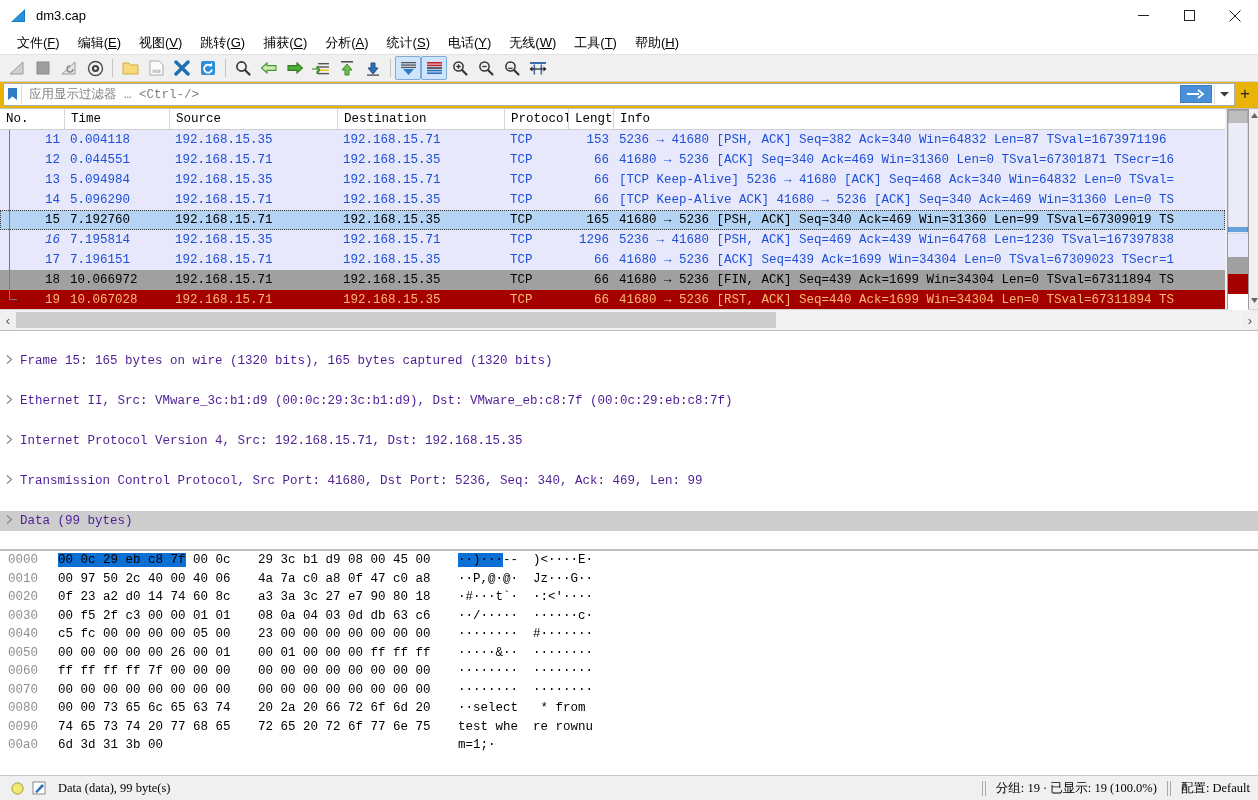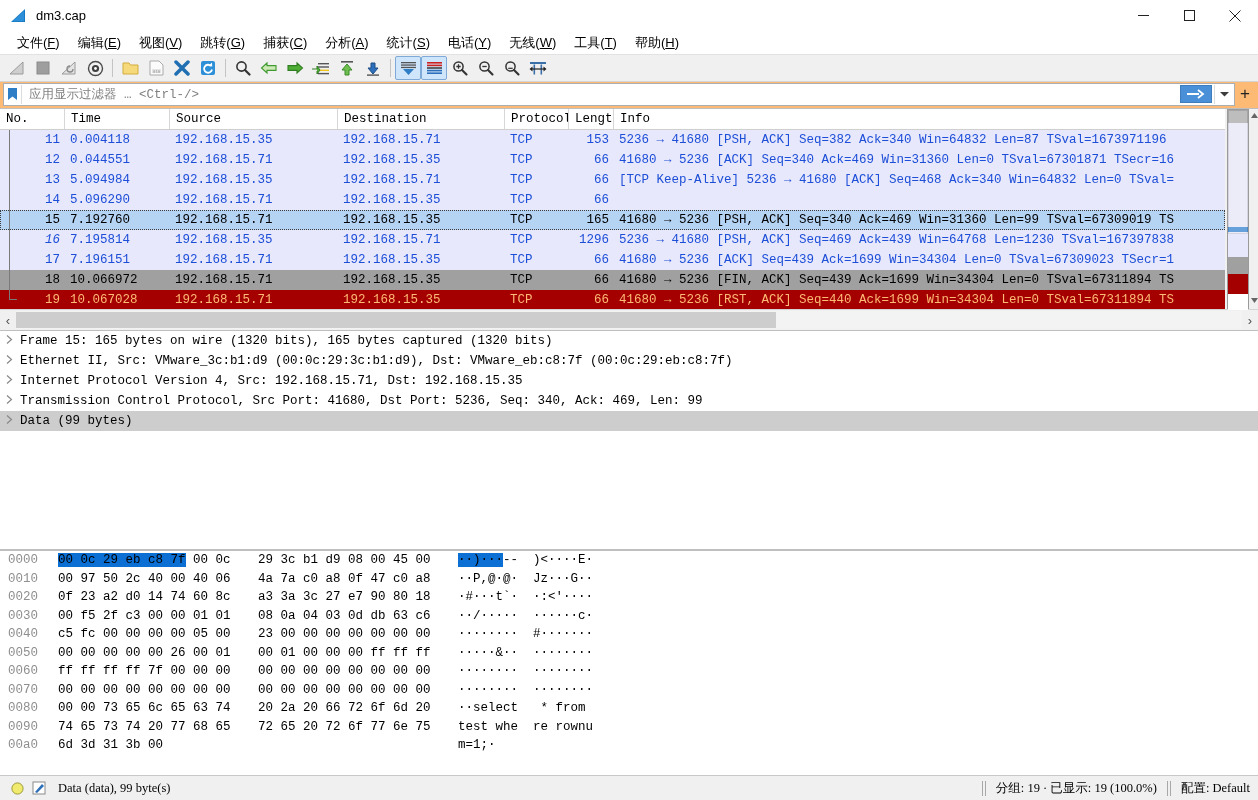--- a/index.html
+++ b/index.html
@@ -28,21 +28,21 @@
 
   
   .toolbar{height:26px;background:#f0f0f0;border-top:1px solid #e2e2e2;border-bottom:1px solid #d3d3d3;
            display:flex;align-items:center;padding-left:4px;flex:0 0 auto;gap:0;}
   .tb{width:26px;height:24px;display:flex;align-items:center;justify-content:center;flex:0 0 auto;}
   .tb svg{display:block;}
   .tb.on{background:#cfe5fb;border:1px solid #7fa9d6;border-radius:2px;width:24px;height:22px;}
   .tb-sep{width:1px;height:18px;background:#c4c4c4;margin:0 4px;flex:0 0 auto;}
 
   
-  .filterbar{height:24px;background:#fdba74;display:flex;align-items:center;padding:0 3px 2px 3px;flex:0 0 auto;}
+  .filterbar{height:24px;background:#eab308;display:flex;align-items:center;padding:0 3px 2px 3px;flex:0 0 auto;}
   .filter-box{flex:1 1 auto;height:21px;background:#fff;border:1px solid #abadb3;display:flex;align-items:center;min-width:0;}
   .bookmark{width:17px;height:19px;display:flex;align-items:center;justify-content:center;flex:0 0 auto;border-right:1px solid #dcdcdc;}
   .filter-input{flex:1 1 auto;padding-left:7px;font-family:"Liberation Mono","DejaVu Sans Mono",monospace;
                 font-size:12.5px;color:#808080;white-space:nowrap;overflow:hidden;}
   .filter-arrow{width:36px;height:19px;display:flex;align-items:center;justify-content:center;flex:0 0 auto;}
   .arrow-btn{width:30px;height:16px;background:#4a90d9;display:flex;align-items:center;justify-content:center;border:1px solid #3f7cbb;}
   .filter-drop{width:19px;height:19px;display:flex;align-items:center;justify-content:center;flex:0 0 auto;border-left:1px solid #dcdcdc;}
   .filter-plus{width:20px;height:22px;display:flex;align-items:center;justify-content:center;flex:0 0 auto;
                font-size:17px;color:#222;font-family:"Liberation Sans",sans-serif;}
 
@@ -73,21 +73,21 @@
   .mm-arrow{position:absolute;left:0;width:9px;height:9px;display:flex;align-items:center;justify-content:center;}
 
   .hscroll{height:20px;background:#f0f0f0;display:flex;align-items:center;flex:0 0 auto;border-top:1px solid #d5d5d5;}
   .hs-arrow{width:16px;height:18px;display:flex;align-items:center;justify-content:center;color:#505050;font-size:13px;}
   .hs-track{flex:1 1 auto;height:18px;background:#f3f3f3;position:relative;}
   .hs-thumb{position:absolute;top:1px;bottom:1px;left:0;width:62%;background:#cdcdcd;}
 
   
   .detail{flex:1 1 auto;background:#fff;border-bottom:1px solid #bfbfbf;overflow:hidden;position:relative;min-height:0;}
   .drow{height:20px;display:flex;align-items:center;font-family:"Liberation Mono","DejaVu Sans Mono",monospace;
-        font-size:12.5px;white-space:nowrap;padding-left:6px;color:#000000;}
+        font-size:12.5px;white-space:nowrap;padding-left:6px;color:#4c1d95;margin-top:20px;}
   .drow.selected{background:#cdcdcd;}
   .dtri{width:14px;flex:0 0 auto;color:#777;font-size:11px;}
 
   
   .hexpane{flex:0 0 auto;height:224px;background:#fff;border-top:1px solid #bfbfbf;
            font-family:"Liberation Mono","DejaVu Sans Mono",monospace;font-size:12.5px;overflow:hidden;position:relative;}
   .hrow{height:18.5px;line-height:18.5px;display:flex;white-space:pre;}
   .h-off{width:58px;color:#8f8f8f;padding-left:8px;box-sizing:border-box;flex:0 0 auto;}
   .h-b1{width:200px;flex:0 0 auto;color:#000;}
   .h-b2{width:200px;flex:0 0 auto;color:#000;}
@@ -362,20 +362,21 @@
               <div class="c" style="width: 45px; text-align: right;">66</div>
               <div class="c" style="flex: 1 1 auto;">[TCP Keep-Alive] 5236 → 41680 [ACK] Seq=468 Ack=340 Win=64832 Len=0 TSval=</div>
             </div>
             <div class="prow def">
               <div class="c" style="width: 65px; text-align: right; padding-left: 20px;">14</div>
               <div class="c" style="width: 105px;">5.096290</div>
               <div class="c" style="width: 168px;">192.168.15.71</div>
               <div class="c" style="width: 167px;">192.168.15.35</div>
               <div class="c" style="width: 64px;">TCP</div>
               <div class="c" style="width: 45px; text-align: right;">66</div>
+              <div class="c" style="flex: 1 1 auto;">[TCP Keep-Alive ACK] 41680 → 5236 [ACK] Seq=340 Ack=469 Win=31360 Len=0 TS</div>
             </div>
             <div class="prow sel">
               <div class="c" style="width: 65px; text-align: right; padding-left: 20px;">15</div>
               <div class="c" style="width: 105px;">7.192760</div>
               <div class="c" style="width: 168px;">192.168.15.71</div>
               <div class="c" style="width: 167px;">192.168.15.35</div>
               <div class="c" style="width: 64px;">TCP</div>
               <div class="c" style="width: 45px; text-align: right;">165</div>
               <div class="c" style="flex: 1 1 auto;">41680 → 5236 [PSH, ACK] Seq=340 Ack=469 Win=31360 Len=99 TSval=67309019 TS</div>
             </div>

